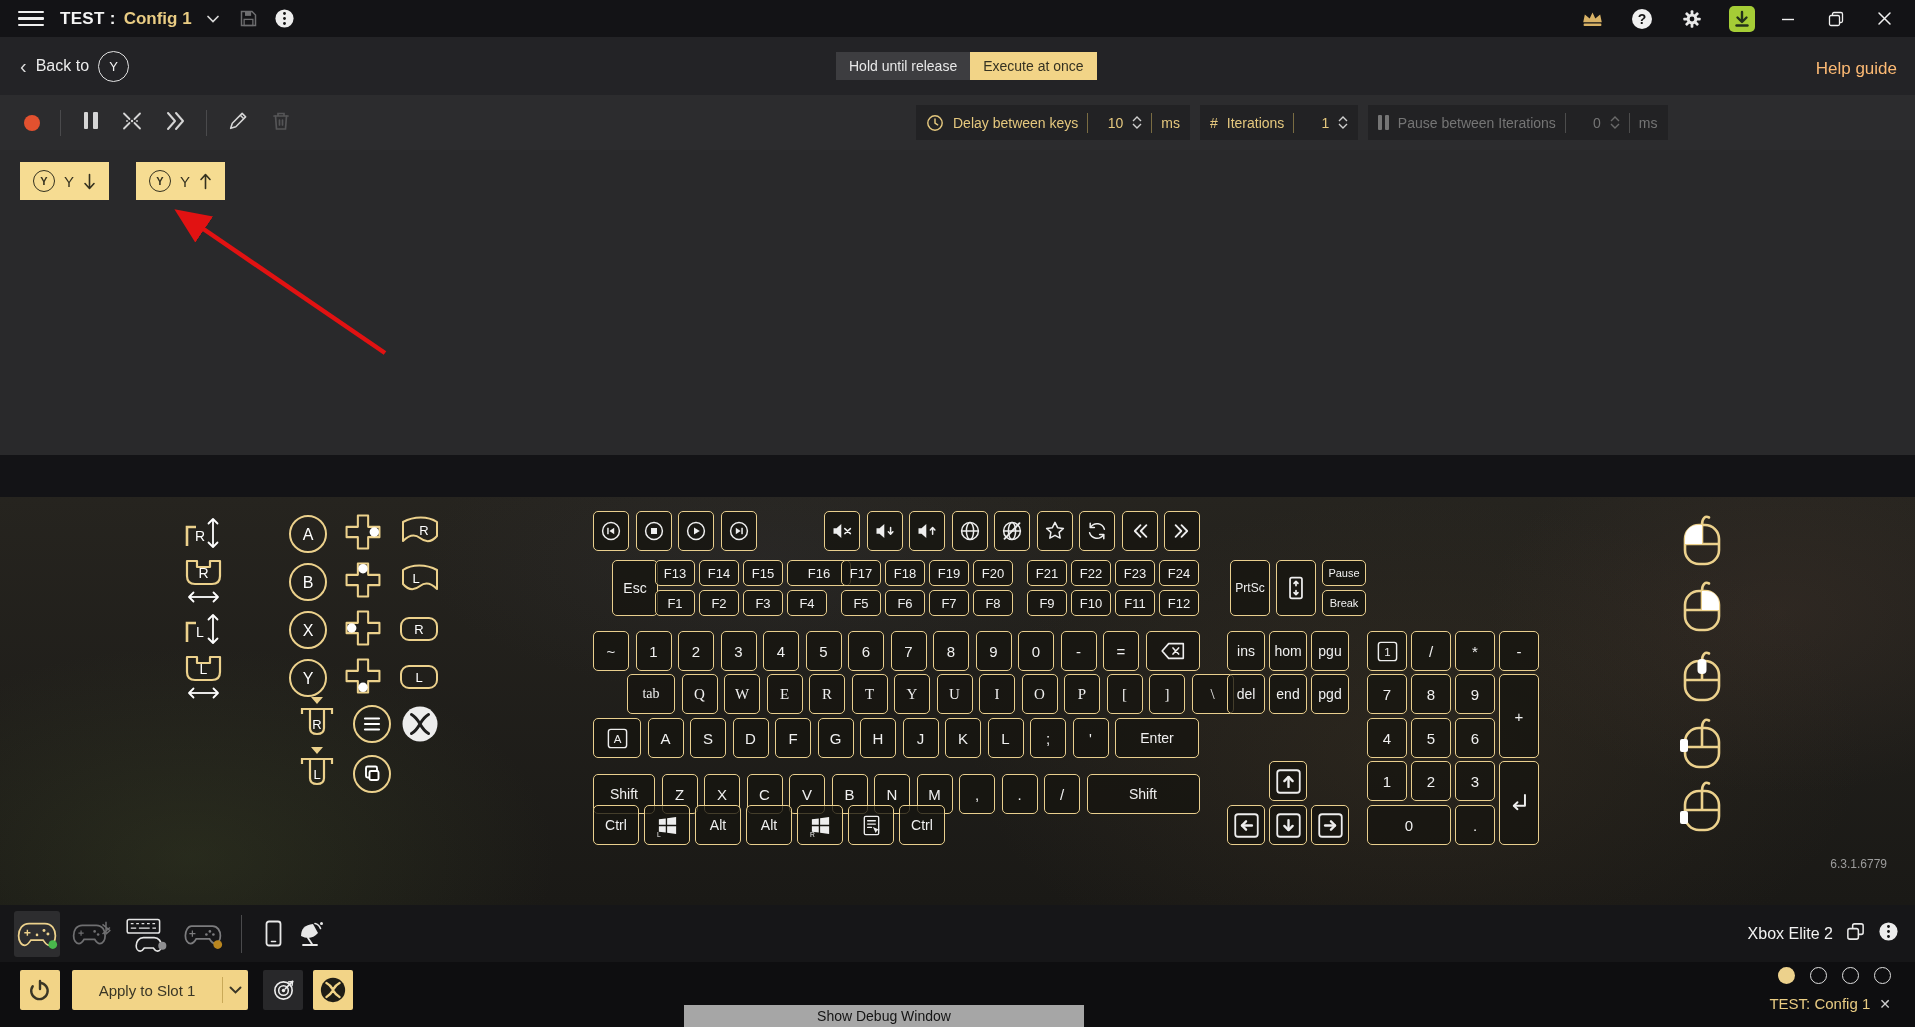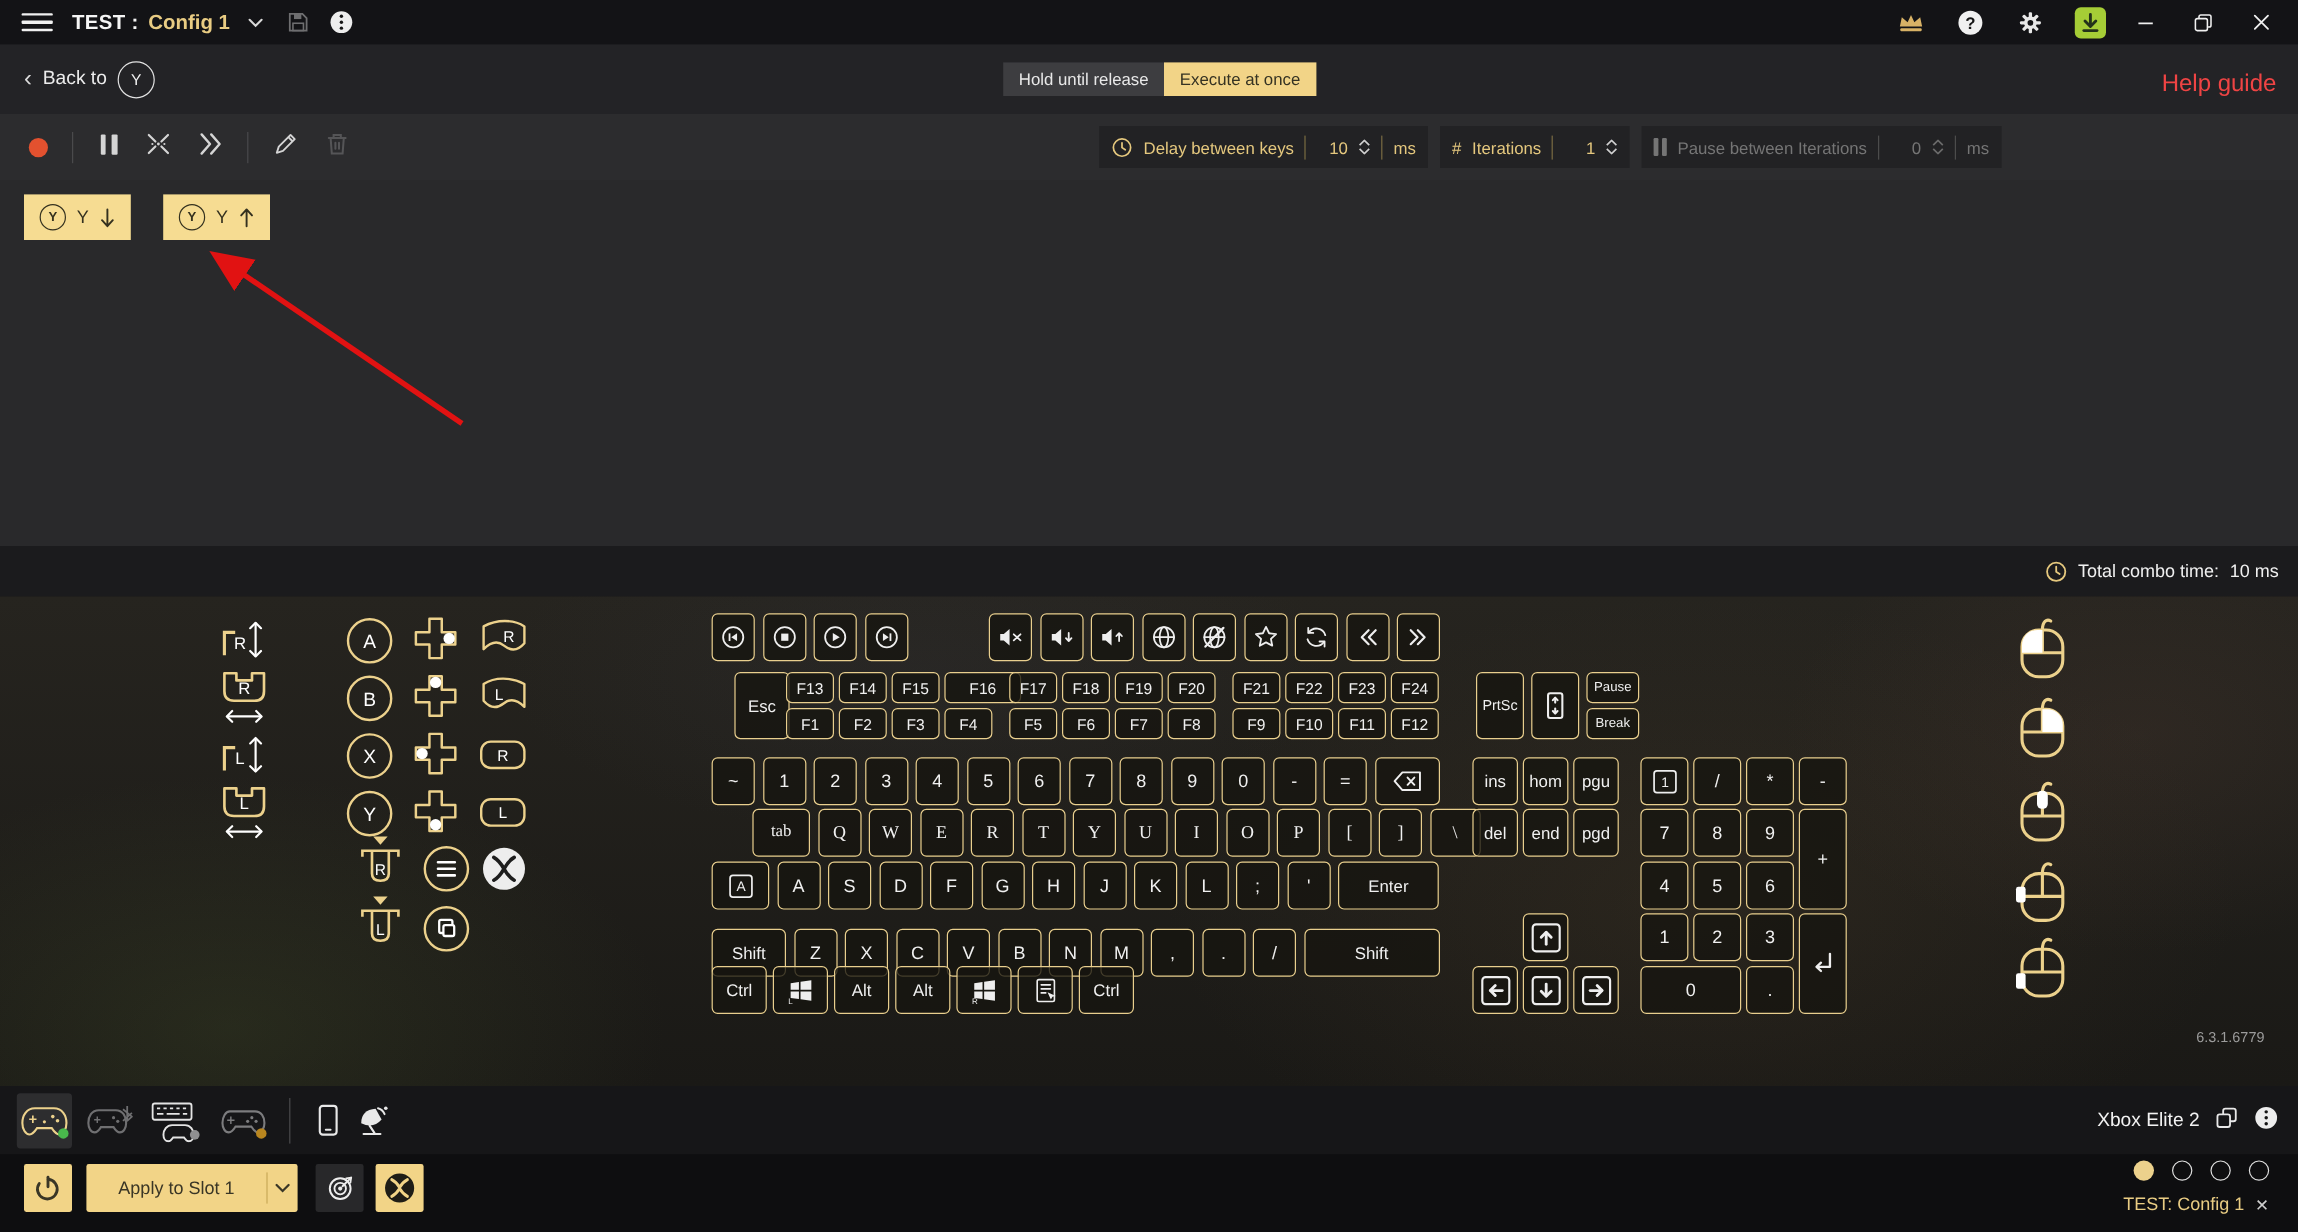--- a/index.html
+++ b/index.html
@@ -16,21 +16,21 @@
   
   #navbar{position:absolute;left:0;top:37px;width:100%;height:58px;background:#232326;display:flex;align-items:center;}
   #backto{display:flex;align-items:center;gap:9px;margin-left:20px;cursor:pointer;}
   #backto .chev{font-size:20px;color:#dcdcdc;line-height:1;}
   #backto .lbl{font-size:16px;color:#ececec;}
   .ycircle{width:29px;height:29px;border:1.6px solid #e2e2e2;border-radius:50%;display:flex;align-items:center;justify-content:center;font-size:13px;color:#f2f2f2;}
   #modes{position:absolute;left:836px;top:15px;display:flex;}
   .modebtn{height:28px;display:flex;align-items:center;padding:0 13px;font-size:14px;}
   .modebtn.off{background:#3d3d40;color:#e8e8e8;}
   .modebtn.on{background:#f2d487;color:#353222;}
-  #helpguide{position:absolute;right:18px;top:22px;font-size:20px;color:#ef4444;cursor:pointer;}
+  #helpguide{position:absolute;right:18px;top:22px;font-size:17px;color:#fdba74;cursor:pointer;}
   
   #combotb{position:absolute;left:0;top:95px;width:100%;height:55px;background:#2c2c2e;display:flex;align-items:center;}
   #combotb .lefticons{display:flex;align-items:center;gap:20px;margin-left:24px;}
   .vsep{width:1px;height:26px;background:#4a4a4c;}
   .rec{width:16px;height:16px;border-radius:50%;background:#e3512f;}
   .pausebars span{display:inline-block;width:4.5px;height:17px;background:#d5d5d5;margin:0 2.5px;border-radius:1px;}
   #combotb .groups{position:absolute;left:916px;top:10px;display:flex;gap:10px;}
   .tbgroup{height:35px;background:#222224;display:flex;align-items:center;padding:0 10px;gap:9px;font-size:14px;color:#e5c87e;}
   .tbgroup .gsep{width:1px;height:20px;background:#7a6c42;}
   .tbgroup .val{min-width:26px;text-align:right;}
@@ -295,28 +295,20 @@
     <svg width="1915" height="305" style="position:absolute;left:0;top:0;pointer-events:none;">
       <defs>
           <marker id="ah" markerWidth="9" markerHeight="8" refX="6.5" refY="3.5" orient="auto">
             <polygon points="0 0, 8 3.5, 0 7" fill="#e11212"></polygon>
           </marker>
         </defs>
       <line x1="385" y1="203" x2="180" y2="63" stroke="#e11212" stroke-width="4.5" marker-end="url(#ah)"></line>
     </svg>
   </div>
 
-  <div id="totalstrip">
-    <svg width="19" height="19" viewBox="0 0 20 20">
-        <circle cx="10" cy="10" r="8" stroke="#e5c87e" stroke-width="1.6" fill="none"></circle>
-        <path d="M10 5.5V10l3 2" stroke="#e5c87e" stroke-width="1.6" fill="none" stroke-linecap="round"></path>
-      </svg>
-    <span class="tl">Total combo time:</span>
-    <span class="tl">10 ms</span>
-  </div>
 
   <div id="kbzone">
     <div id="gamepadcluster">
         <div class="gpitem" style="left: 181px; top: 13px;"><svg width="44" height="46" viewBox="0 0 44 46">
             <path d="M6 36V17h9" stroke="#ecd18c" stroke-width="2.6" fill="none"></path>
             <text x="19" y="31" font-size="14" fill="#fff" text-anchor="middle" font-family="Liberation Sans,sans-serif">R</text>
             <path d="M32 9v28" stroke="#fff" stroke-width="1.8"></path>
             <path d="M27.5 13.5L32 9l4.5 4.5M27.5 32.5L32 37l4.5-4.5" stroke="#fff" stroke-width="1.8" fill="none" stroke-linecap="round" stroke-linejoin="round"></path>
           </svg></div>
         <div class="gpitem" style="left: 288px; top: 17px;"><svg width="40" height="40" viewBox="0 0 40 40">
@@ -887,14 +879,15 @@
         <div class="slot idle"></div>
         <div class="slot idle"></div>
         <div class="slot idle"></div>
       </div>
     <div id="configtab">
       <span class="cname">TEST: Config 1</span>
       <span class="cclose">✕</span>
     </div>
   </div>
 
+  <div id="debugbtn">Show Debug Window</div>
 
 </div>
 
 </body></html>

